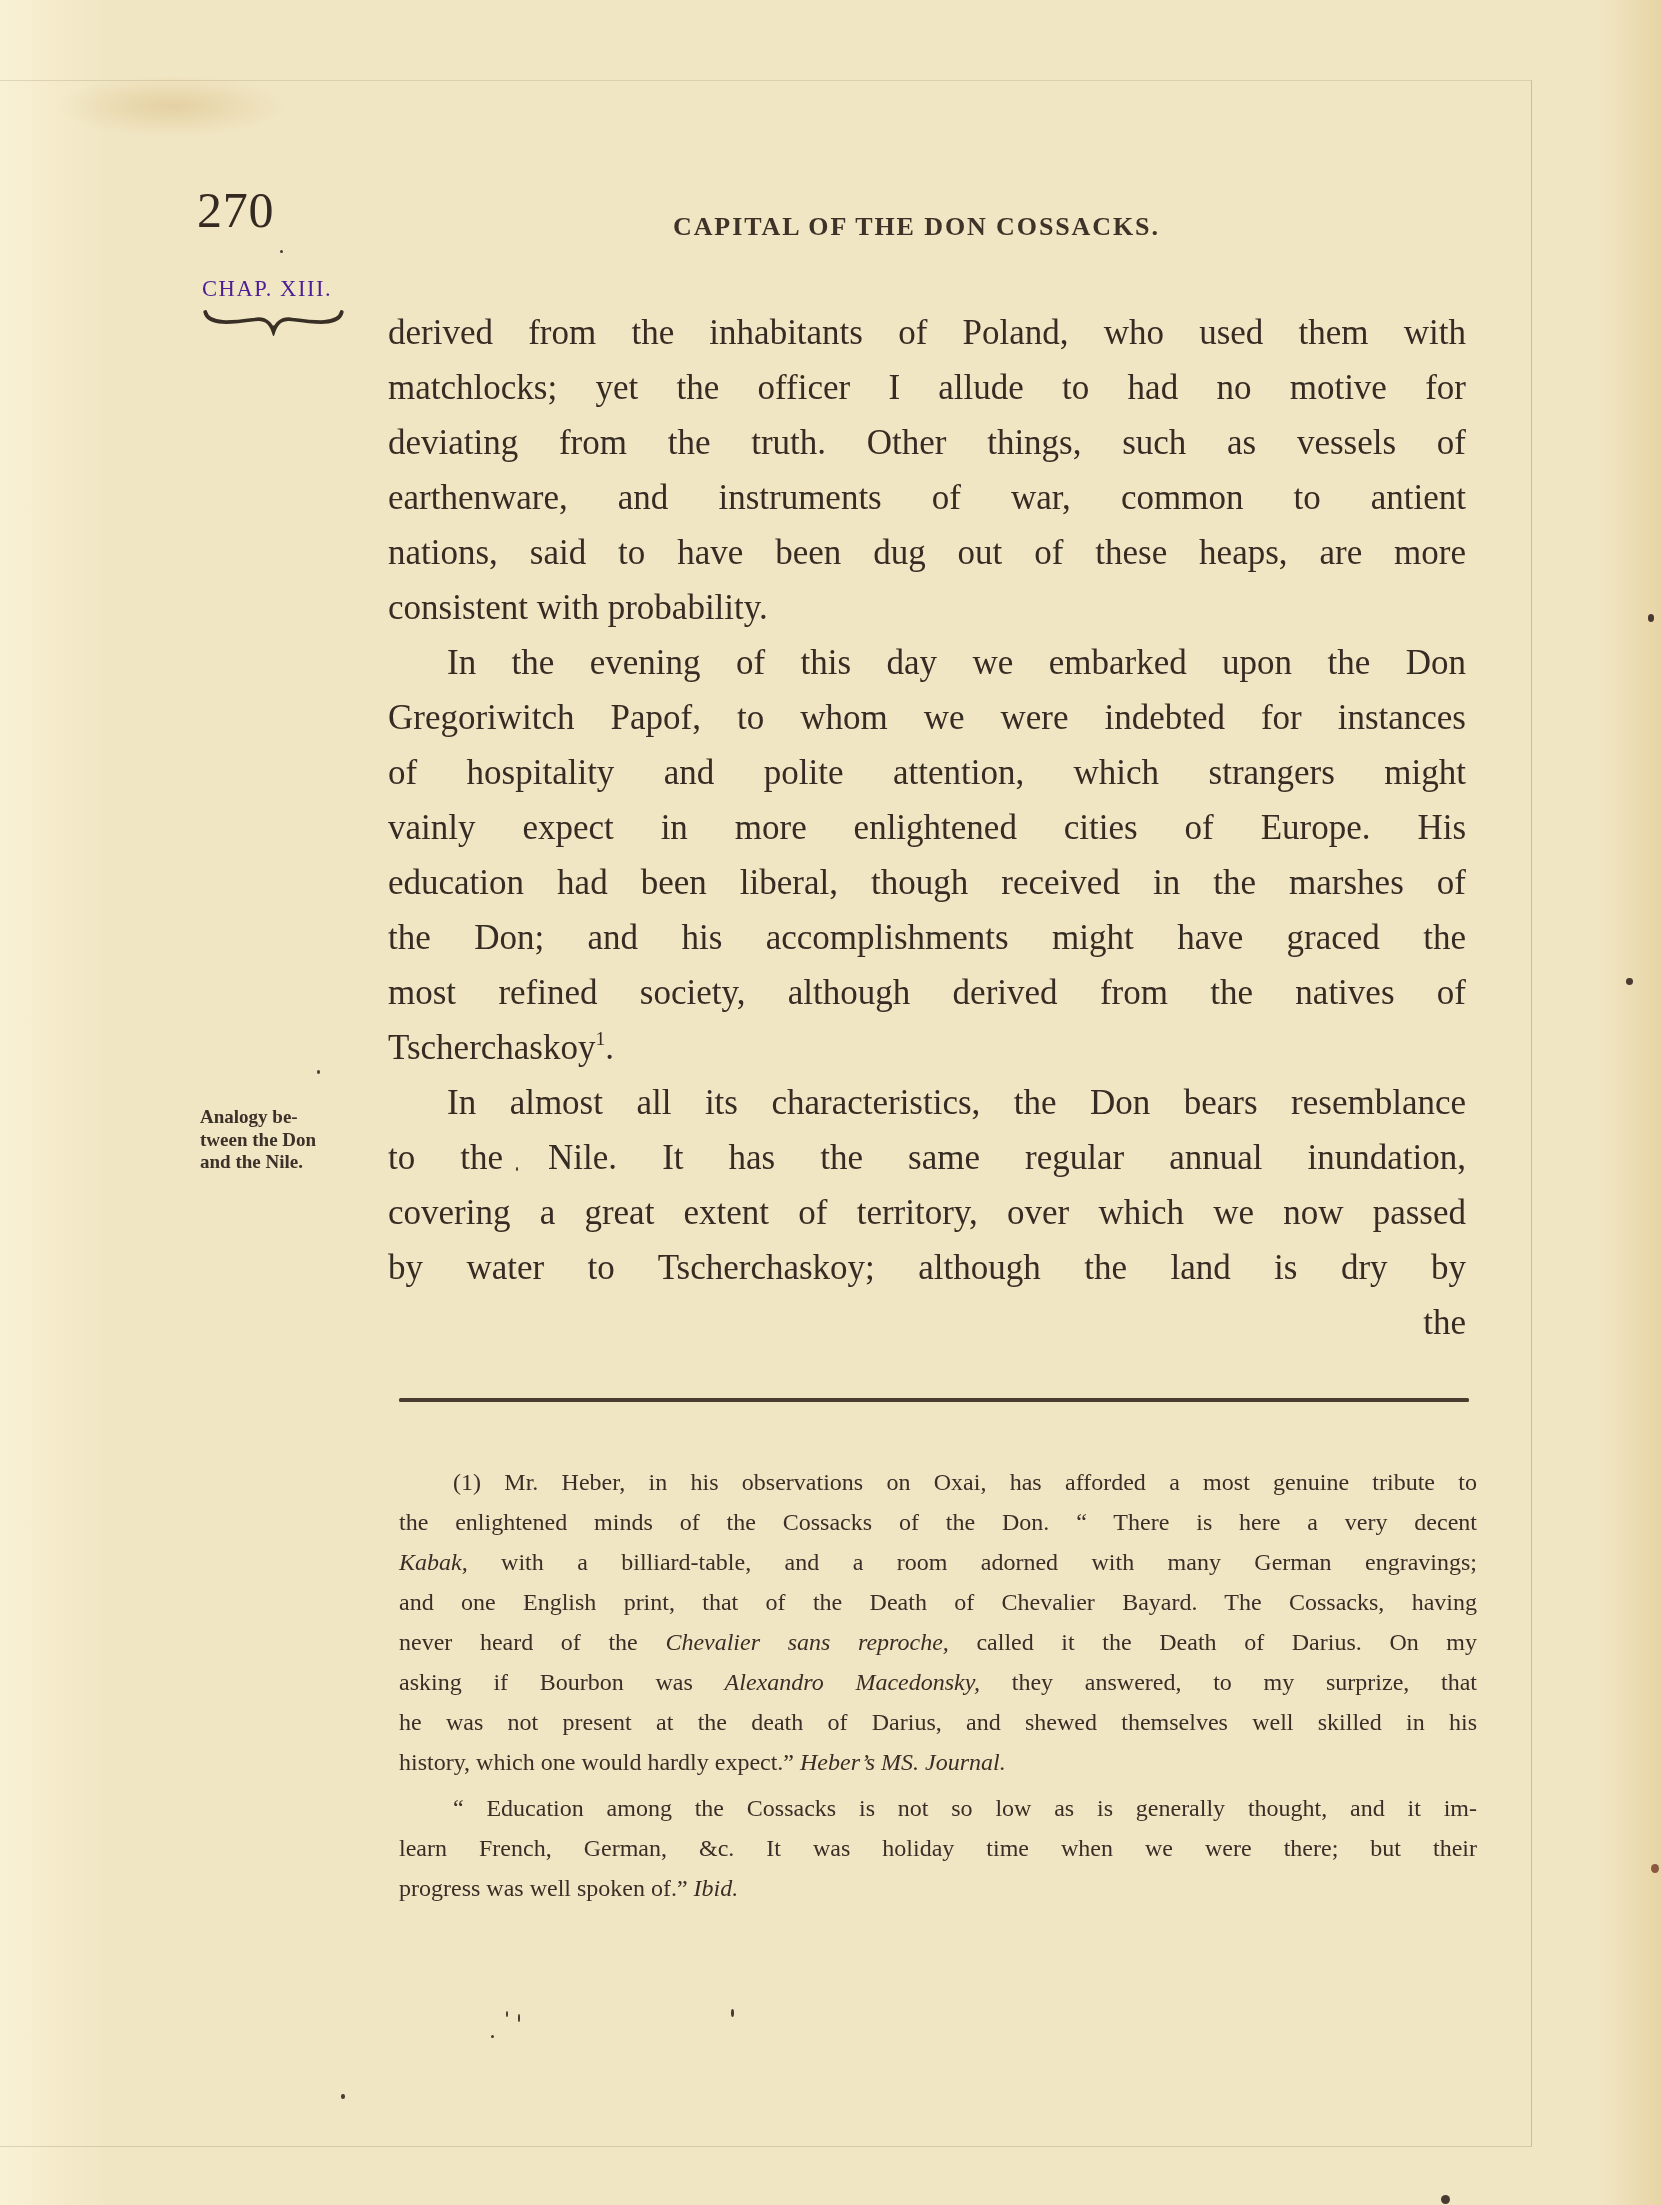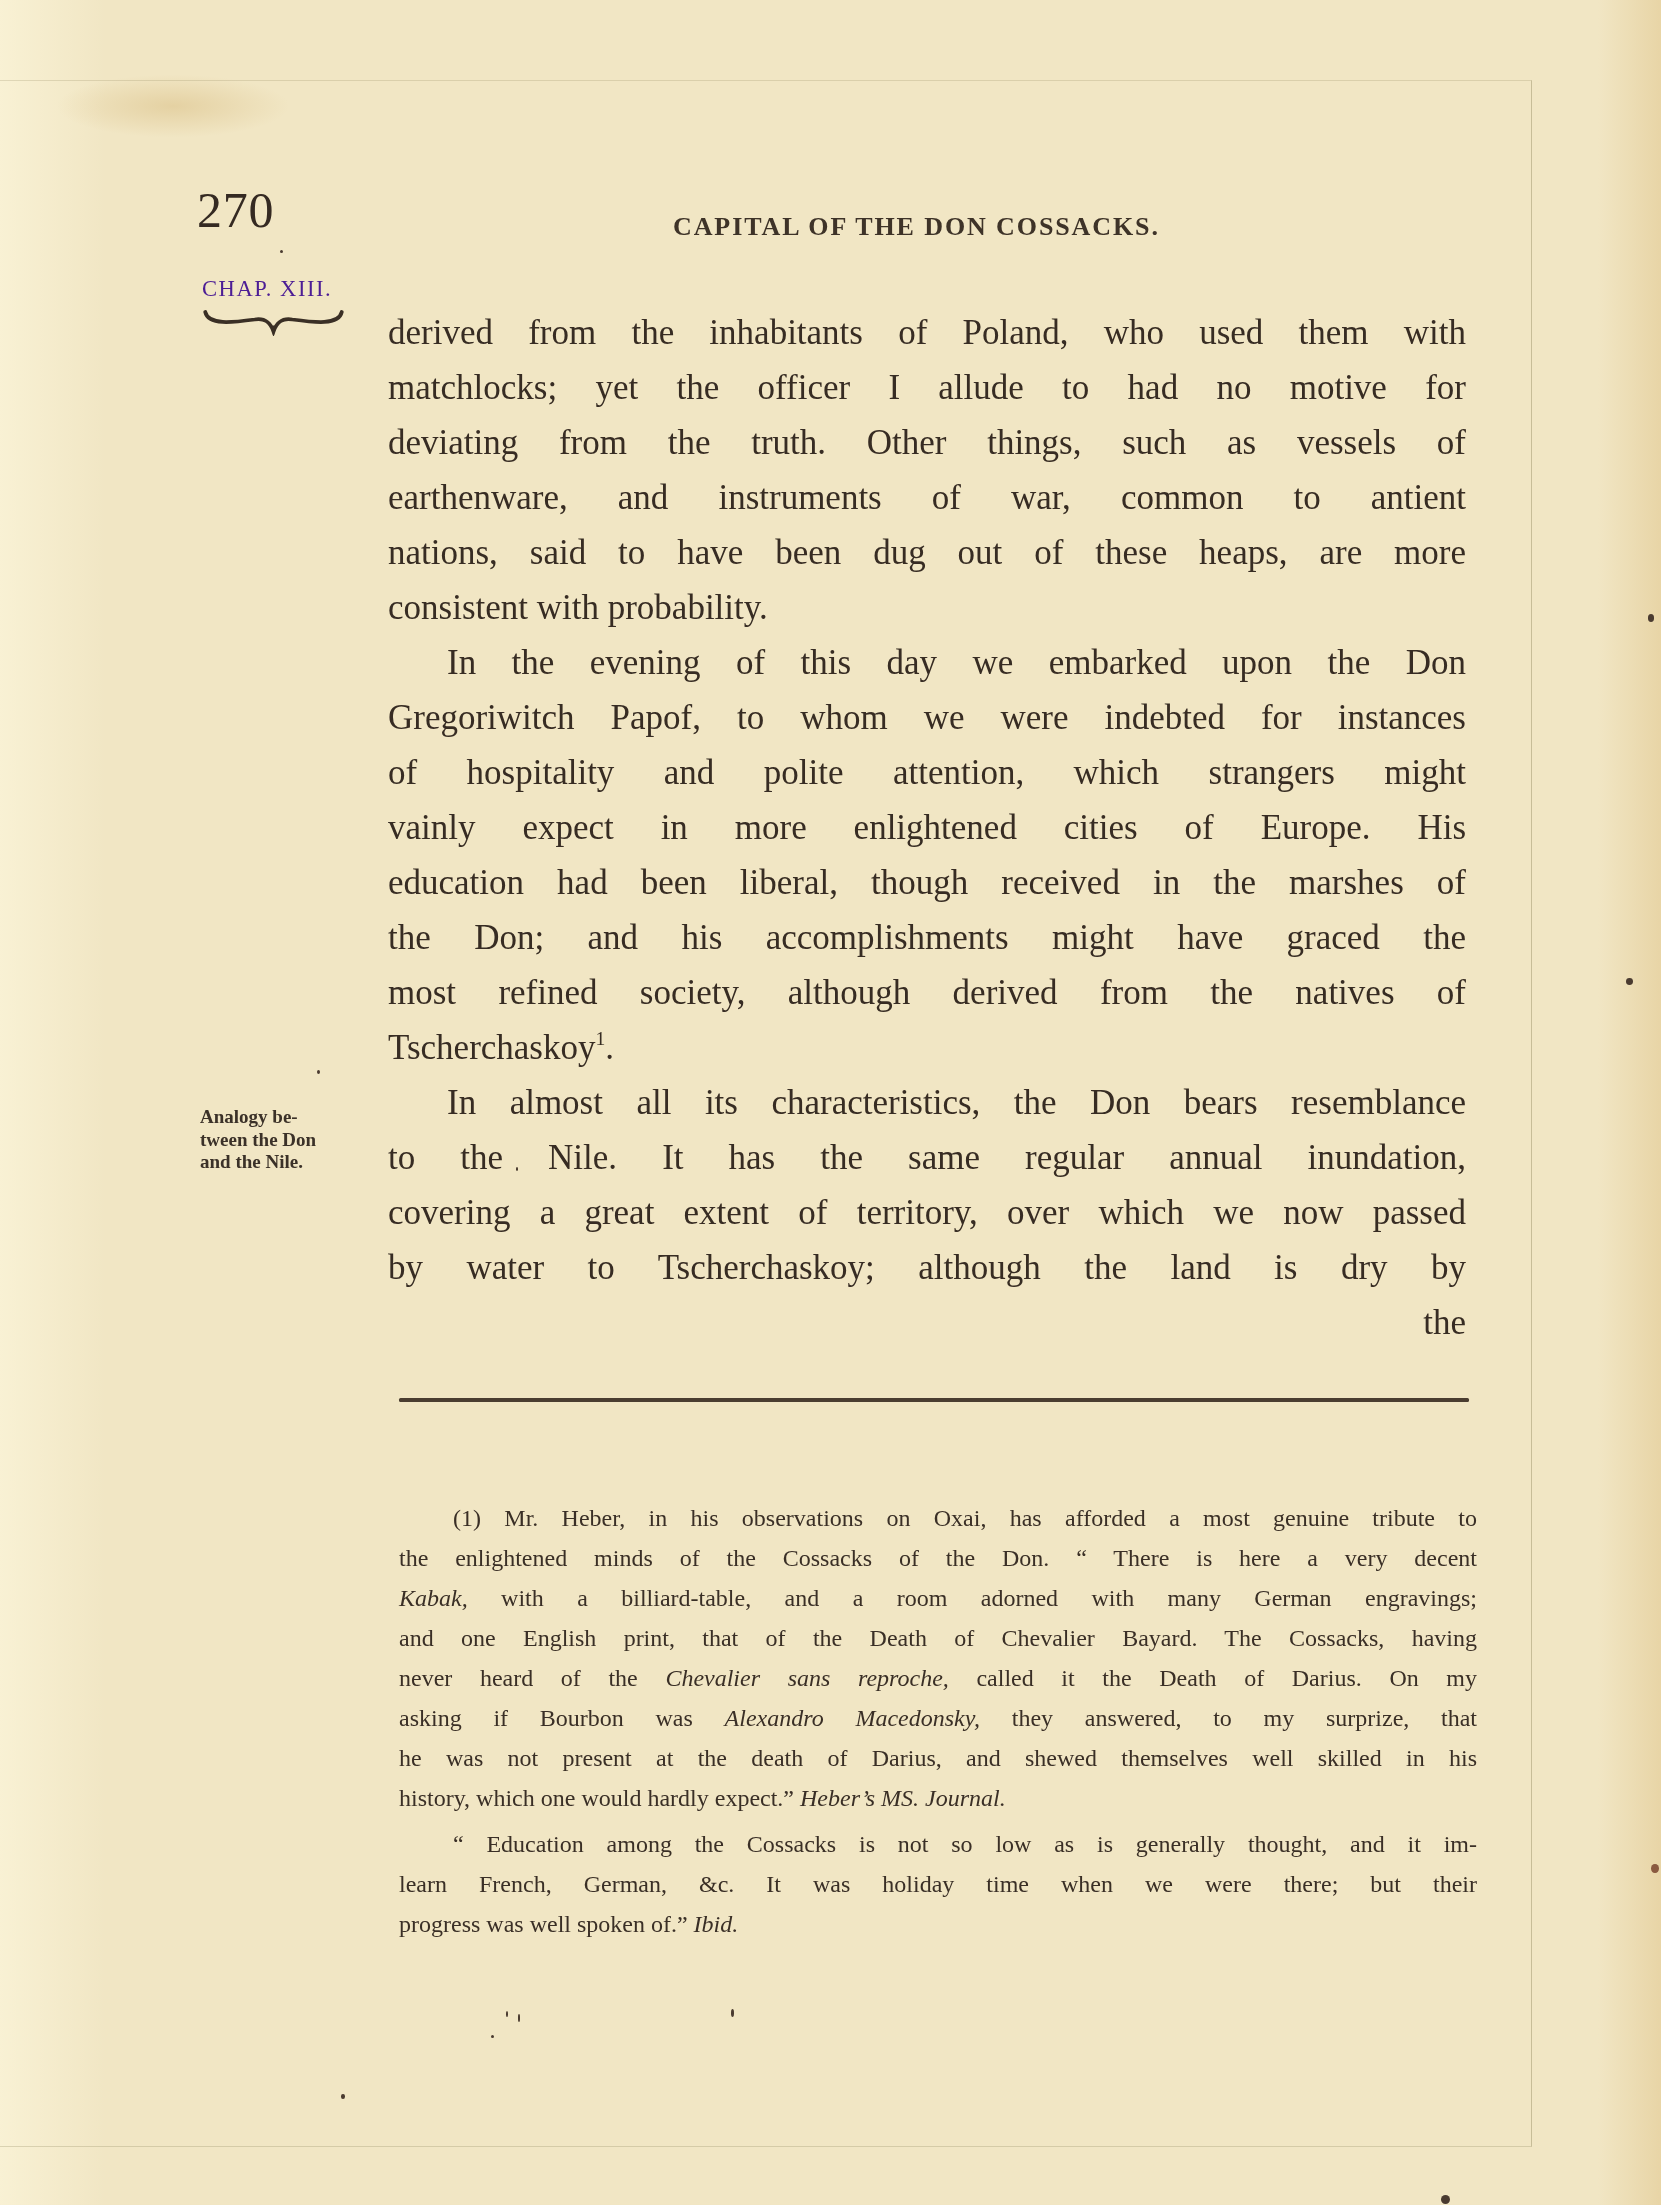--- a/index.html
+++ b/index.html
@@ -34,21 +34,21 @@
     text-align:justify; text-align-last:justify; white-space:nowrap; overflow:visible;
     color:#372c23;
   }
   .line.indent { padding-left:59px; }
   .line.last { text-align-last:left; }
   .line.right { text-align-last:right; }
   .line sup { font-size:19.6px; vertical-align:13.6px; line-height:0; }
 
   .rule { position:absolute; left:399px; top:1398px; width:1070px; height:3.8px; background:#4a3d30; border-radius:1.5px; }
 
-  .notes { position:absolute; left:399px; top:1462px; width:1078px;margin-top:36px; }
+  .notes { position:absolute; left:399px; top:1462px; width:1078px; }
   .nline {
     height:40px; line-height:40px; font-size:24px;
     text-align:justify; text-align-last:justify; white-space:nowrap; color:#3a2f26;
   }
   .nline.indent { padding-left:54px; }
   .nline.last { text-align-last:left; }
   .nline.gap { margin-top:6px; }
   .it { font-style:italic; }
 
   .speck { position:absolute; background:#4a3b30; border-radius:50%; }

